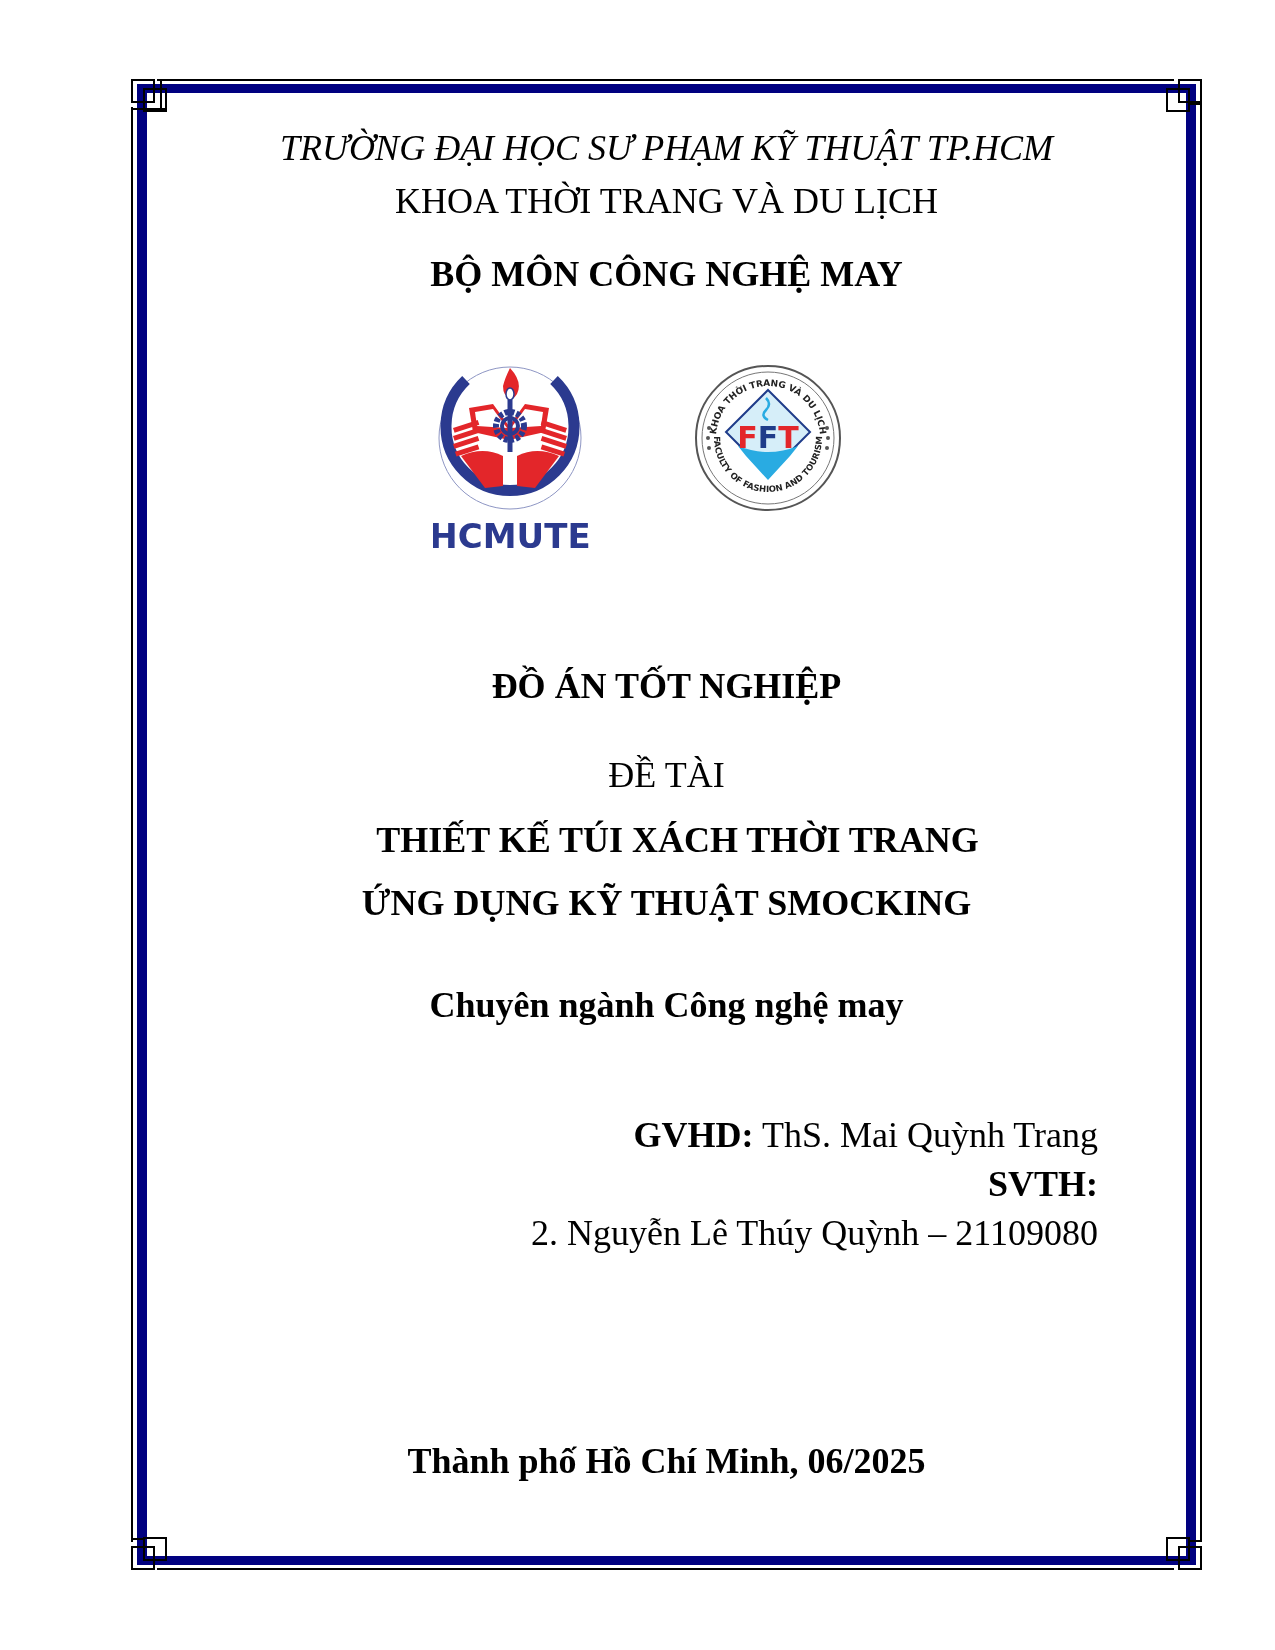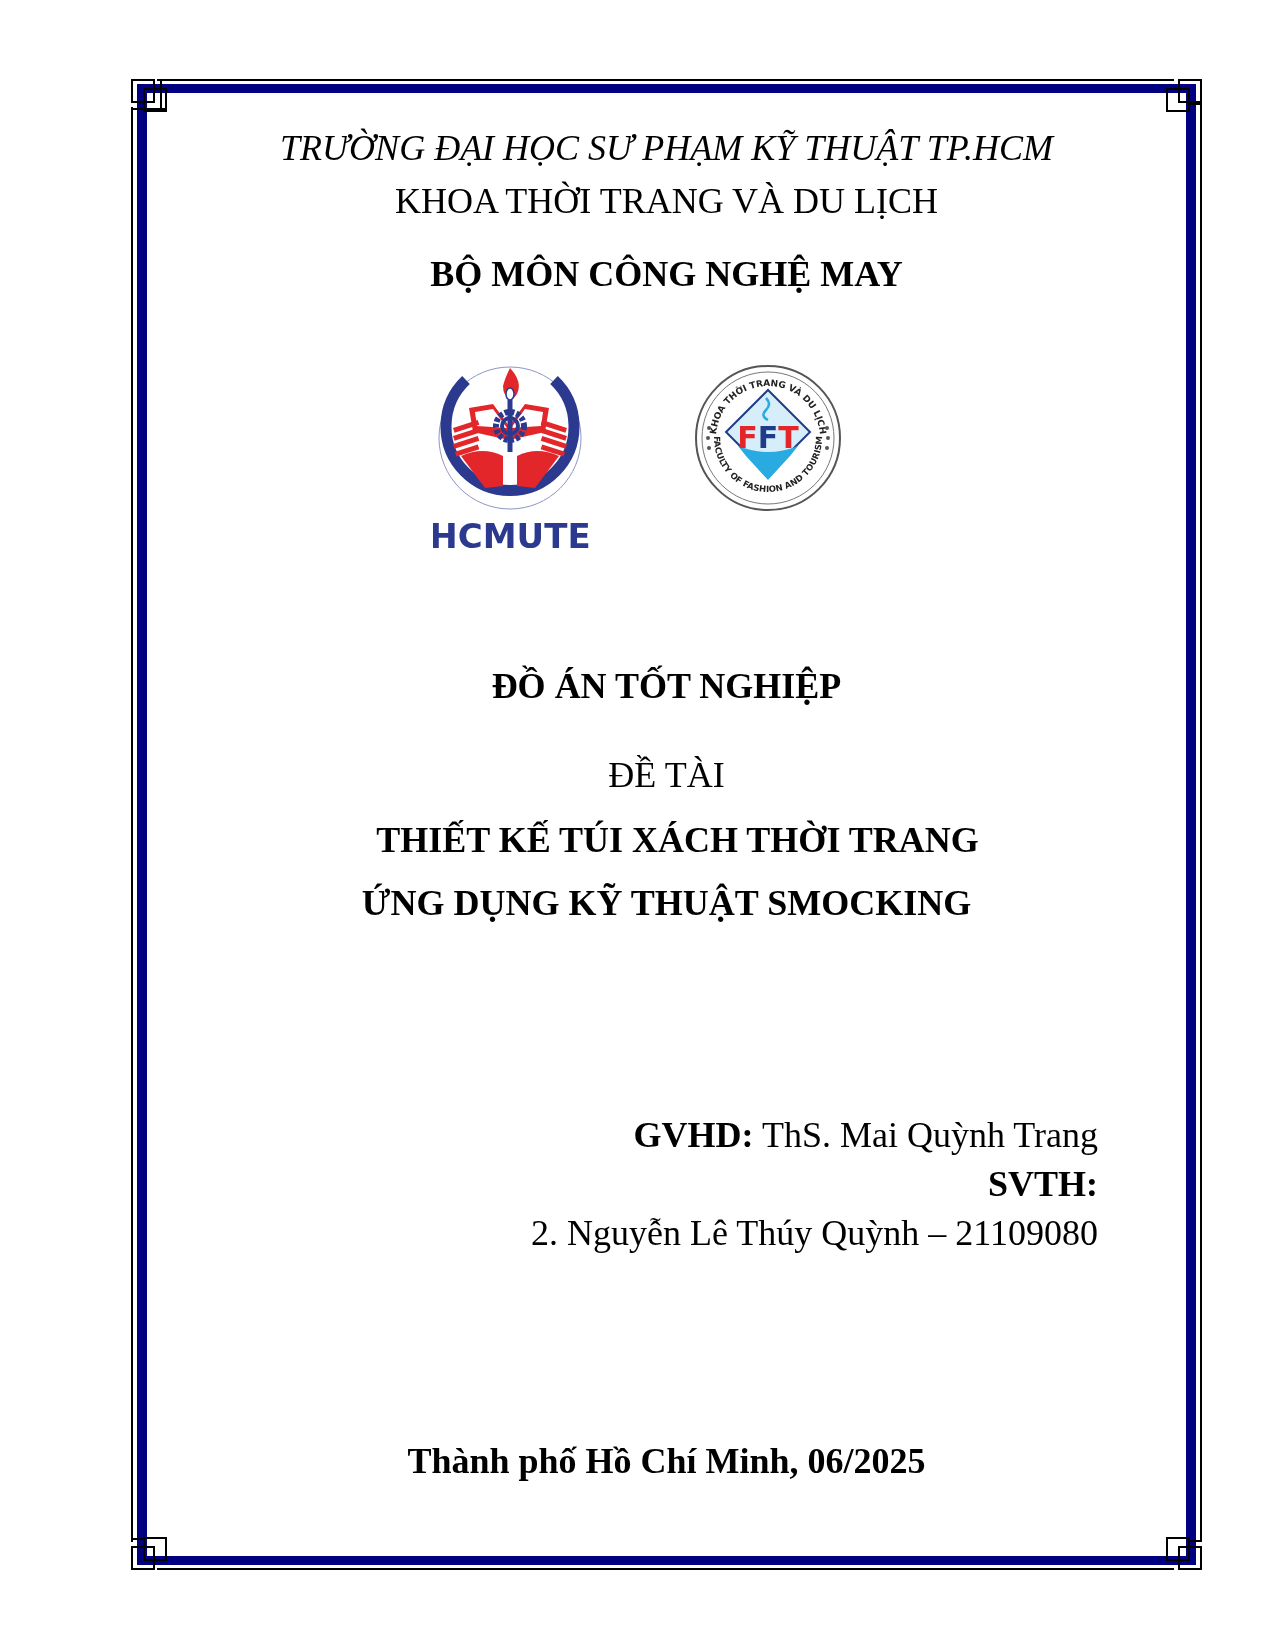--- a/index.html
+++ b/index.html
@@ -124,20 +124,21 @@
       <text x="74" y="84" text-anchor="middle" font-family="DejaVu Sans, sans-serif" font-weight="bold" font-size="30"><tspan fill="#e3262a">F</tspan><tspan fill="#1f3c8a">F</tspan><tspan fill="#e3262a">T</tspan></text>
     </svg>
   </div>
 
   <div class="line t36 bold" style="top:668px;">ĐỒ ÁN TỐT NGHIỆP</div>
 
   <div class="line t36" style="top:757px;">ĐỀ TÀI</div>
   <div class="line t36 bold" style="top:822px;margin-left:11px;">THIẾT KẾ TÚI XÁCH THỜI TRANG</div>
   <div class="line t36 bold" style="top:885px;">ỨNG DỤNG KỸ THUẬT SMOCKING</div>
 
+  <div class="line t36 bold" style="top:987px;">Chuyên ngành Công nghệ may</div>
 
   <div class="credits" style="top:1111px;">
     <div>
       <span class="bold">GVHD:</span><span> ThS. Mai Quỳnh Trang</span>
     </div>
     <div>
       <span class="bold">SVTH:</span>
     </div>
     <div>2. Nguyễn Lê Thúy Quỳnh – 21109080</div>
   </div>

